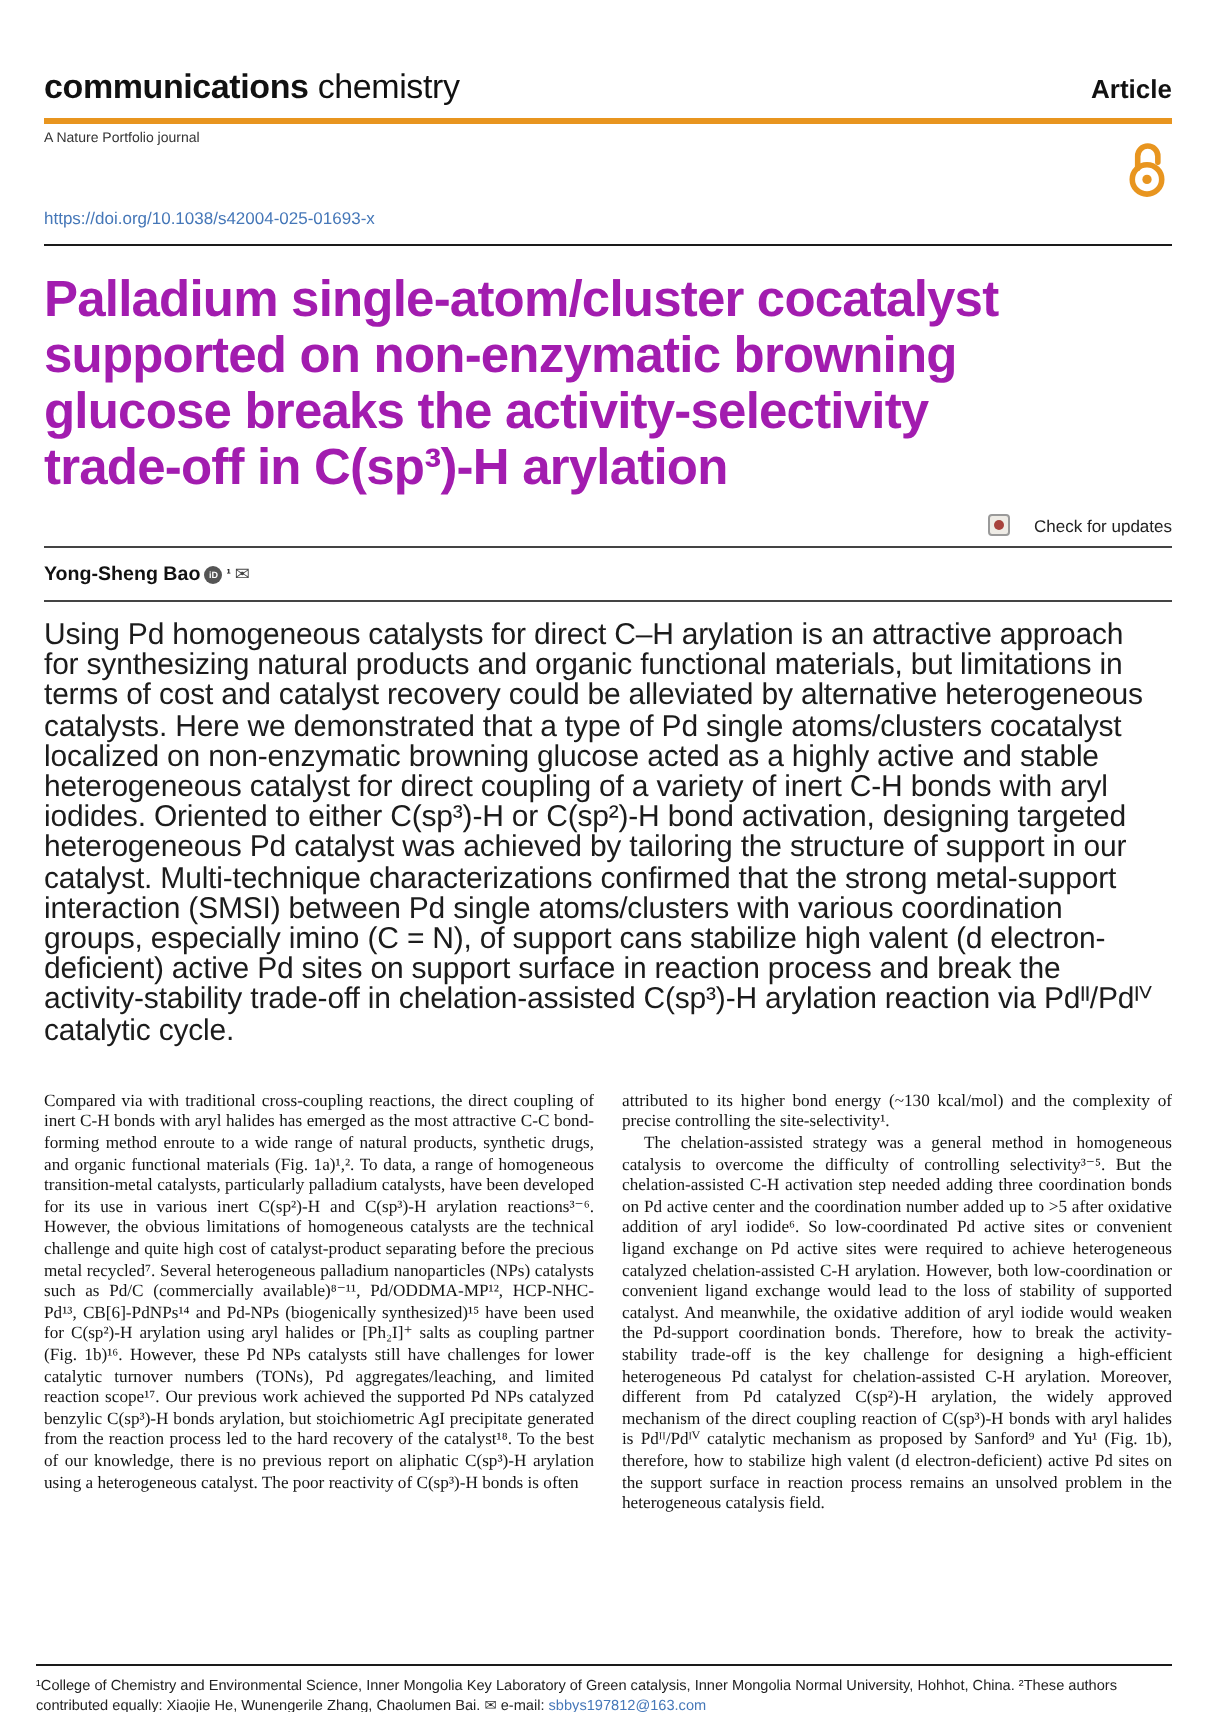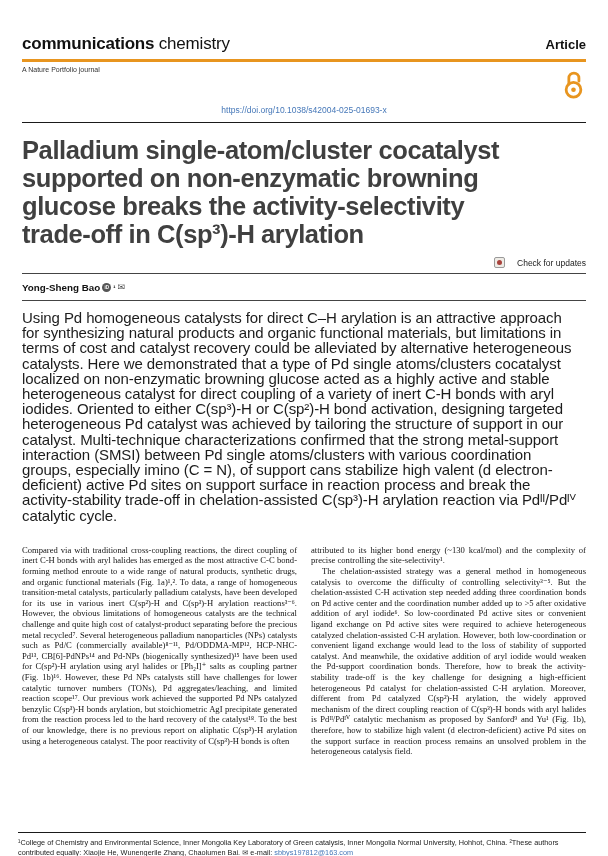--- a/index.html
+++ b/index.html
@@ -16,28 +16,28 @@
   }
   
   .logo-row { display:flex; justify-content:space-between; align-items:baseline; }
   .logo { font-size:17px; letter-spacing:-0.2px; }
   .logo .b { font-weight:700; }
   .logo .l { font-weight:400; }
   .article-label { font-size:13px; font-weight:700; }
   .accent-rule { height:3px; background:#e8951f; margin-top:5px; }
   .tagline { font-size:7px; color:#333; margin-top:4px; }
   .oa-icon { position:absolute; right:22px; top:50px; }
-  .doi-row { text-align:center; margin-top:26px; }
+  .doi-row { text-align:left; margin-top:26px; }
   .doi-row a { font-size:8.5px; color:#4577b8; text-decoration:none; }
   .thin-rule { height:1px; background:#1a1a1a; margin-top:5px; }
   
   .title {
     margin-top:13px;
     font-size:25.5px; font-weight:700; line-height:28px;
-    letter-spacing:-0.4px; white-space:pre-line; color:#404040;
+    letter-spacing:-0.4px; white-space:pre-line; color:#a21caf;
   }
   
   .check-row { display:flex; justify-content:flex-end; align-items:center; gap:12px; margin-top:9px; }
   .crossmark {
     width:11px; height:11px; border-radius:2px;
     background:#efece6; border:1px solid #9a9a9a;
     display:flex; align-items:center; justify-content:center;
   }
   .crossmark .dot { width:5px; height:5px; border-radius:50%; background:#a8423c; }
   .check-label { font-size:8.5px; color:#222; }

